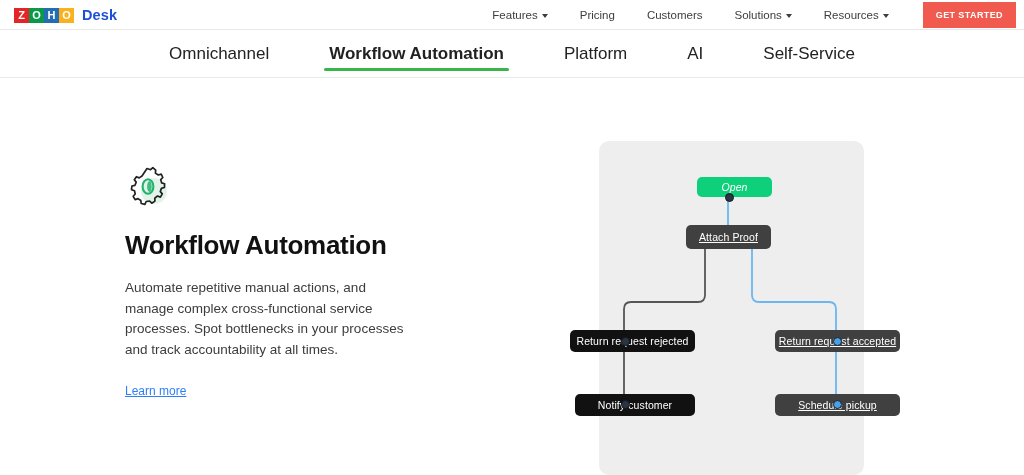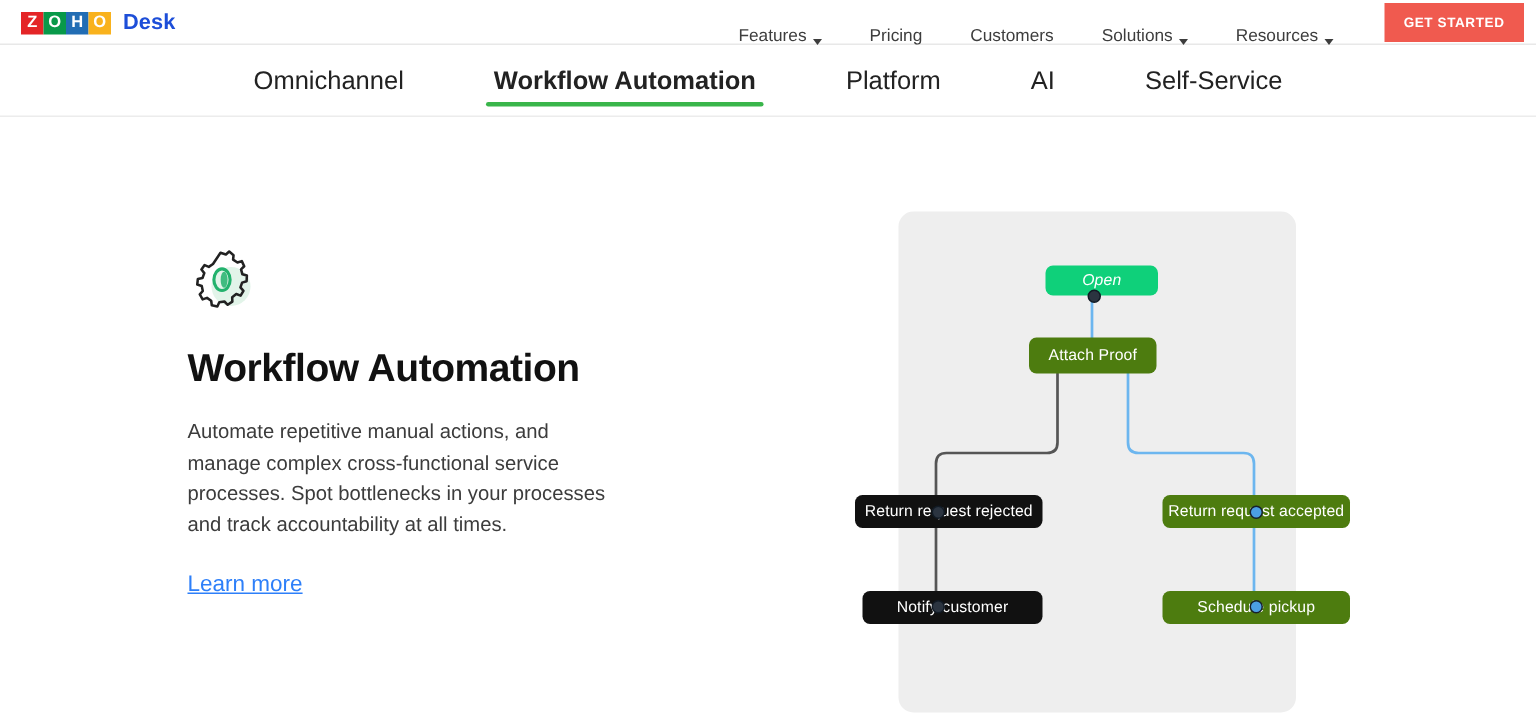--- a/index.html
+++ b/index.html
@@ -36,21 +36,21 @@
   .brand-name {
     font-size: 14.5px; font-weight: 700; color: #1d4ed8; letter-spacing: .1px; text-align: right;
   }
 
   .topnav {
     position: absolute; right: 0; top: 0; height: 30px;
     display: flex; align-items: center; gap: 0;
   }
   .topnav-item {
     font-size: 11.5px; color: #3d3d3d; padding: 0 16px;
-    display: flex; align-items: flex-end; gap: 4px;
+    display: flex; align-items: center; gap: 4px;
     height: 30px; cursor: pointer; white-space: nowrap;
   }
   .caret {
     width: 0; height: 0;
     border-left: 3.5px solid transparent;
     border-right: 3.5px solid transparent;
     border-top: 4px solid #3d3d3d;
     display: inline-block; margin-top: 2px;
   }
   .cta-btn {
@@ -91,21 +91,21 @@
   }
   .feature-title {
     font-size: 26px; font-weight: 700; color: #111111;
     letter-spacing: -0.3px; margin-bottom: 18px; line-height: 1.1;
   }
   .feature-desc {
     font-size: 13.5px; color: #3c3c3c; line-height: 1.55; width: 290px;
     margin-bottom: 20px;
   }
   .learn-more {
-    font-size: 15px; color: #2d7ff9; text-decoration: underline;
+    font-size: 12px; color: #2d7ff9; text-decoration: underline;
     cursor: pointer; display: inline-block;
   }
 
   
   .diagram-wrap {
     position: absolute; left: 555px; top: 130px;
     width: 400px; height: 345px;
   }
   .diagram-panel {
     position: absolute; left: 44px; top: 11px;
@@ -115,21 +115,21 @@
   .flow-svg { position: absolute; left: 0; top: 0; }
   .node {
     position: absolute;
     border-radius: 5px;
     display: flex; align-items: center; justify-content: center;
     font-size: 10.5px; letter-spacing: .1px;
     color: #ffffff; cursor: pointer; white-space: nowrap;
     font-family: "Liberation Sans", sans-serif;
   }
   .node-green { background: #0fd07a; }
-  .node-blue  { background: #4d7c0f; }
+  .node-blue  { background: #404040; text-decoration: underline; }
   .node-dark  { background: #111111; }
   .dot {
     position: absolute; width: 7px; height: 7px;
     border-radius: 50%; background: #2b3440;
     border: 1.6px solid #111a24;
     box-sizing: content-box;
   }
   .dot-blue { background: #4b9fe3; border-color: #17212b; }
 </style>
 </head>

